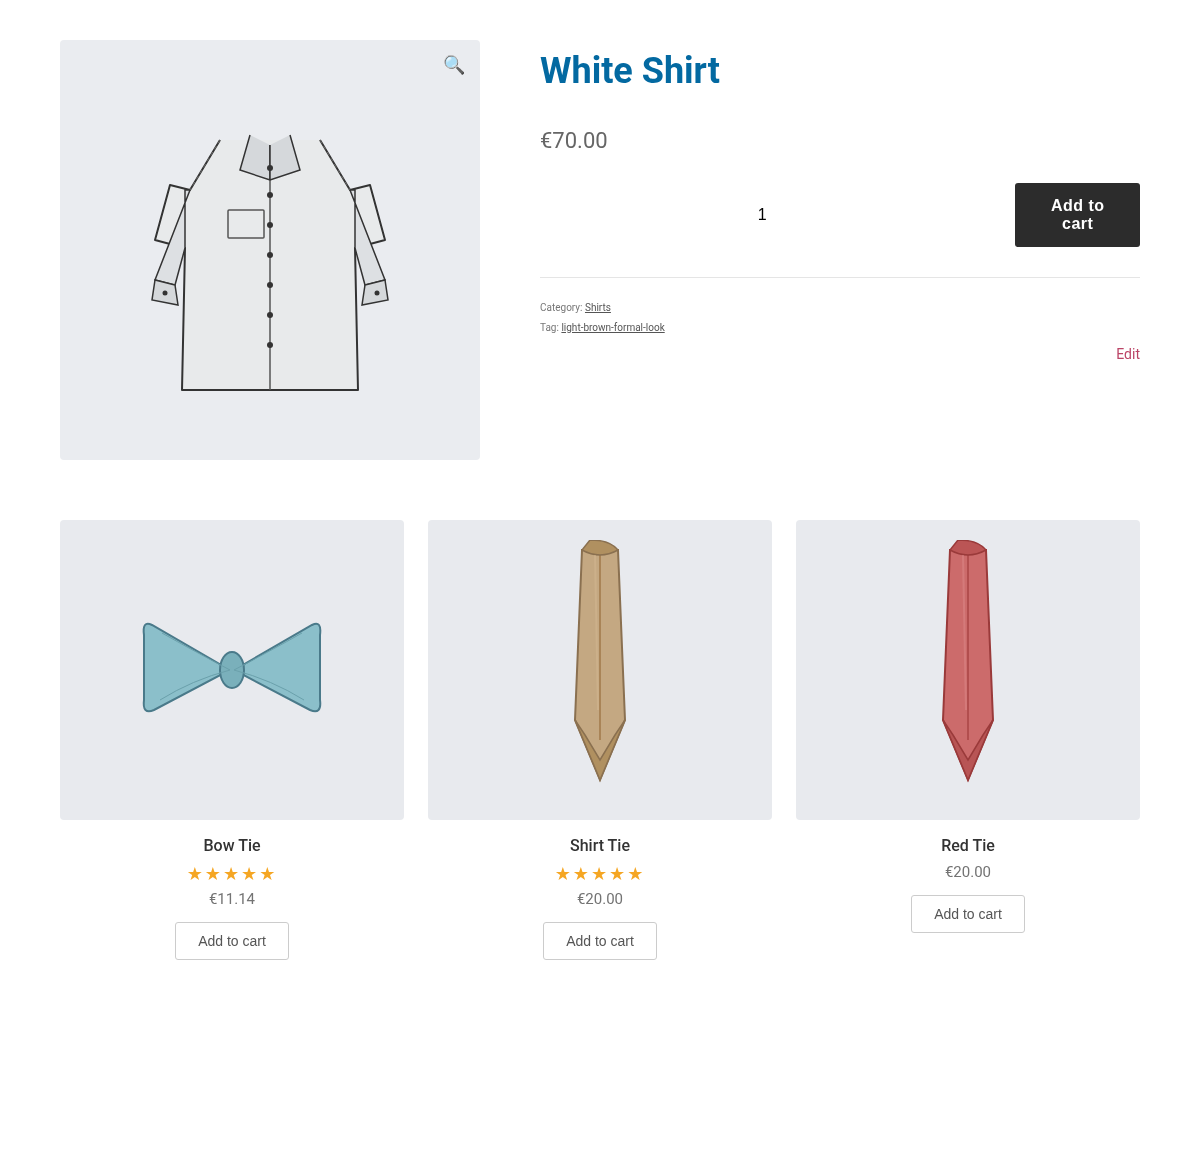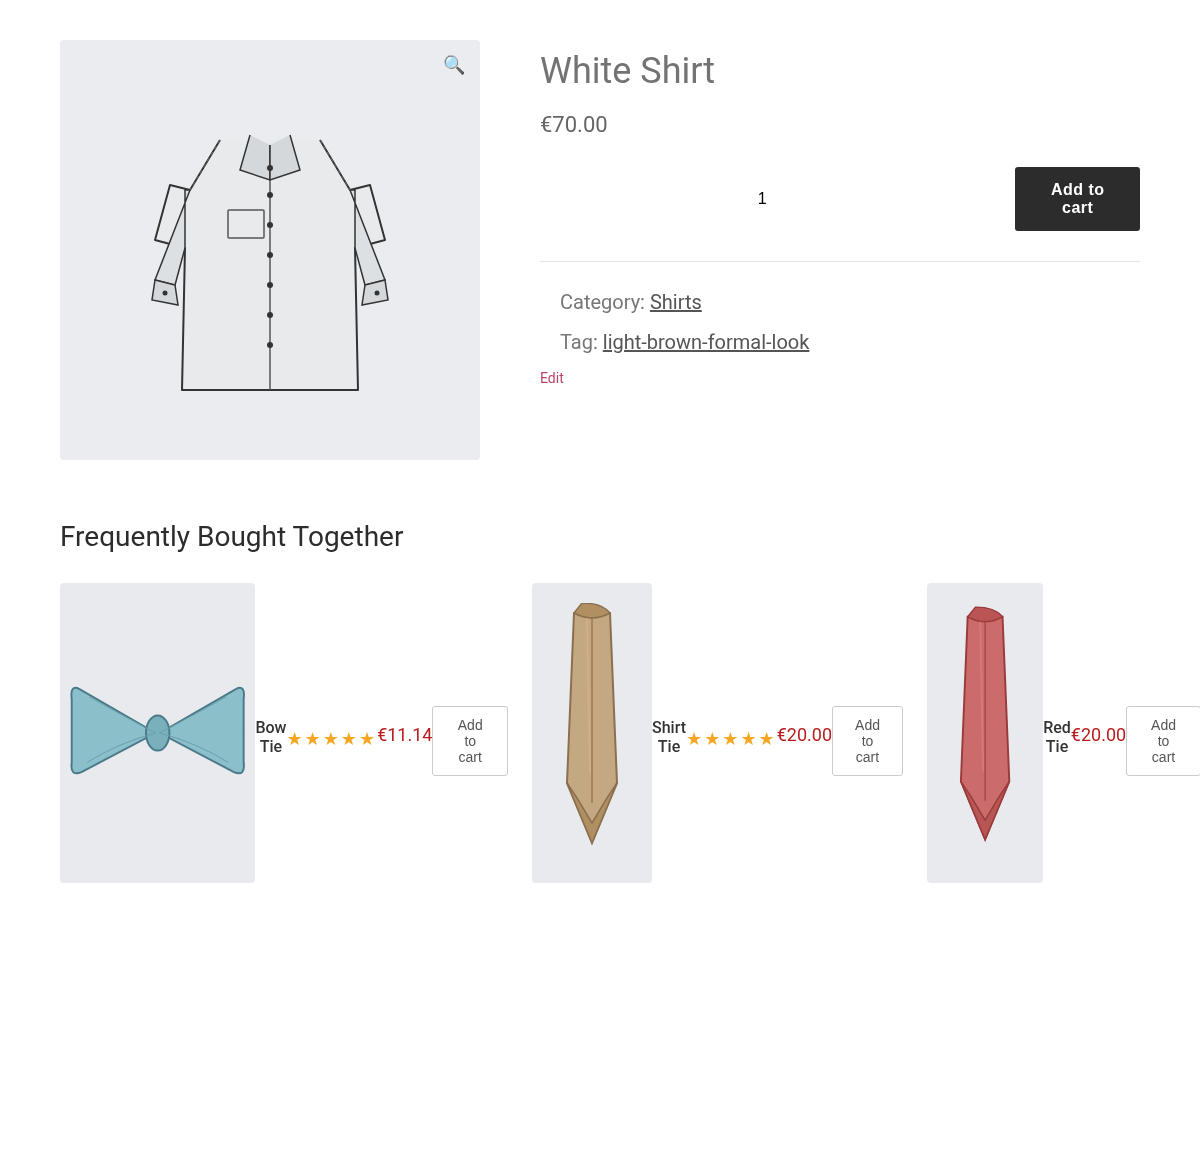--- a/index.html
+++ b/index.html
@@ -46,23 +46,23 @@
       height: 340px;
     }
 
     .product-details {
       flex: 1;
       padding-top: 10px;
     }
 
     .product-title {
       font-size: 36px;
-      font-weight: 400;
-      color: #737373;
-      margin-bottom: 20px;
+      font-weight: 700;
+      color: #0369a1;
+      margin-bottom: 36px;
     }
 
     .product-price {
       font-size: 22px;
       color: #666;
       margin-bottom: 30px;
     }
 
     .add-to-cart-row {
       display: flex;
@@ -98,37 +98,37 @@
       letter-spacing: 0.5px;
     }
 
     .product-meta-divider {
       border: none;
       border-top: 1px solid #e5e5e5;
       margin-bottom: 20px;
     }
 
     .product-meta {
-      font-size: 20px;
+      font-size: 10px;
       color: #777;
       line-height: 2;
-      margin-left: 20px;
     }
 
     .product-meta a {
       color: #555;
       text-decoration: underline;
     }
 
     .edit-link {
       display: block;
       margin-top: 8px;
       color: #b46;
       text-decoration: none;
       font-size: 14px;
+      text-align: right;
     }
 
     
     .fbt-section {
       margin-top: 10px;
     }
 
     .fbt-title {
       font-size: 28px;
       font-weight: 400;
@@ -137,21 +137,21 @@
     }
 
     .fbt-grid {
       display: grid;
       grid-template-columns: repeat(3, 1fr);
       gap: 24px;
     }
 
     .fbt-card {
       display: flex;
-      flex-direction: row;
+      flex-direction: column;
       align-items: center;
     }
 
     .fbt-image-container {
       background: #e8eaee;
       border-radius: 4px;
       width: 100%;
       height: 300px;
       display: flex;
       align-items: center;
@@ -169,22 +169,22 @@
     }
 
     .fbt-stars {
       color: #f5a623;
       font-size: 18px;
       margin-bottom: 6px;
       letter-spacing: 2px;
     }
 
     .fbt-price {
-      font-size: 18px;
-      color: #b91c1c;
+      font-size: 15px;
+      color: #737373;
       margin-bottom: 14px;
     }
 
     .fbt-add-to-cart-btn {
       background: #fff;
       color: #555;
       border: 1px solid #ccc;
       padding: 10px 22px;
       font-size: 14px;
       cursor: pointer;
@@ -253,21 +253,20 @@
       <br>
       <span>Tag:</span>
       <a href="#">light-brown-formal-look</a>
     </div>
 
     <a href="#" class="edit-link">Edit</a>
   </div>
 </div>
 
 <div class="fbt-section">
-  <h2 class="fbt-title">Frequently Bought Together</h2>
 
   <div class="fbt-grid">
 
     <div class="fbt-card">
       <div class="fbt-image-container">
 
         <svg width="200" height="130" viewBox="0 0 200 130" xmlns="http://www.w3.org/2000/svg">
 
           <path d="M98 65 L20 20 Q10 15 12 30 L12 95 Q10 110 22 105 L98 65 Z" fill="#8bbfca" stroke="#4a7a8a" stroke-width="2"></path>
 

